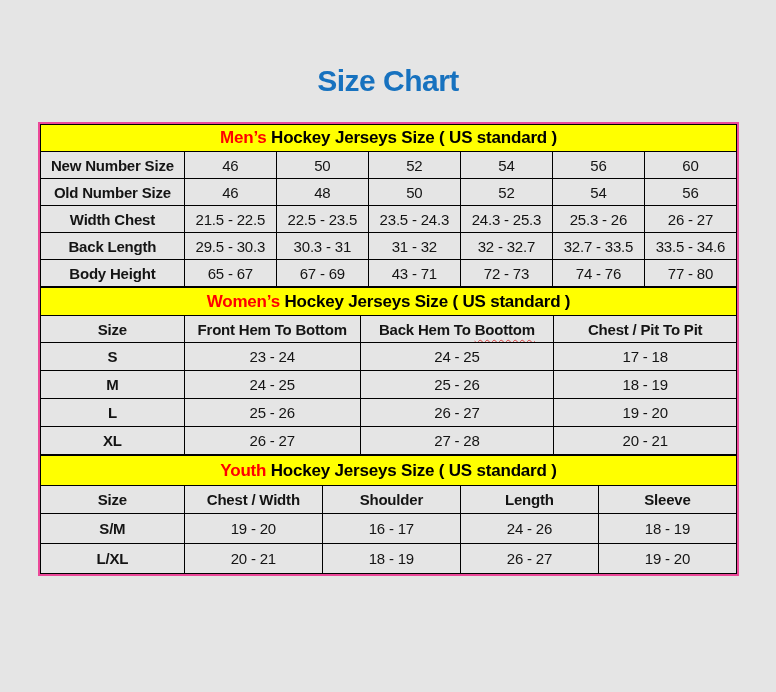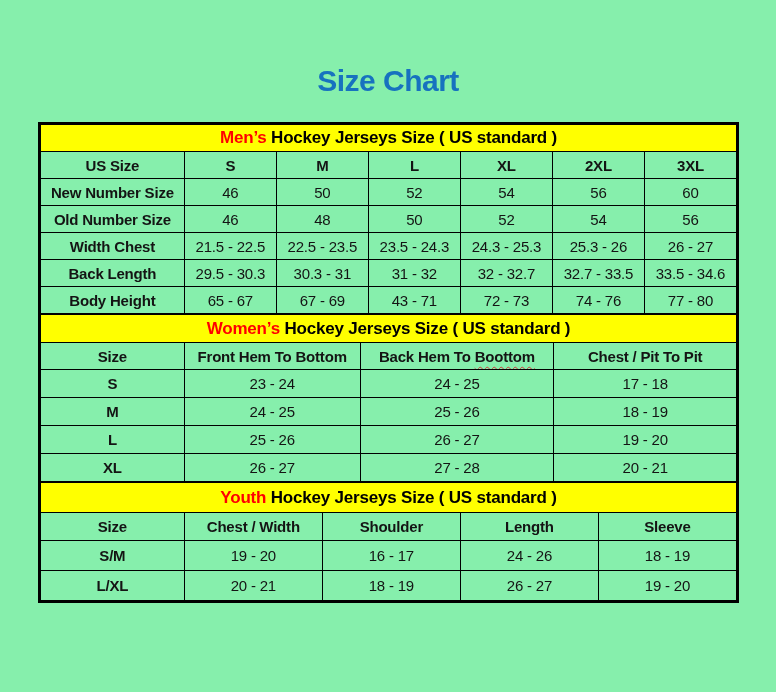--- a/index.html
+++ b/index.html
@@ -1,23 +1,23 @@
 <!DOCTYPE html>
 <html><head>
 <meta charset="utf-8">
 <style>
   html,body{margin:0;padding:0;background:#fff;}
   body{font-family:"Liberation Sans",sans-serif;}
-  .sheet{position:relative;width:776px;height:692px;background:#86efac;overflow:hidden;}
+  .sheet{position:relative;width:776px;height:692px;background:#e5e5e5;overflow:hidden;}
   .title{
     position:absolute;top:64px;left:0;width:100%;
     text-align:center;font-size:30px;font-weight:bold;
     color:#1772bf;letter-spacing:-0.5px;
   }
-  .chart{position:absolute;top:122px;left:38px;width:697px;border:2px solid #000000;}
+  .chart{position:absolute;top:122px;left:38px;width:697px;border:2px solid #ec4899;}
   table.grid{width:100%;border-collapse:collapse;table-layout:fixed;}
   .grid td,.grid th{
     border:1px solid #000;text-align:center;vertical-align:middle;
     padding:0 2px;color:#141414;overflow:hidden;white-space:nowrap;
   }
   .grid th{font-size:15px;font-weight:bold;height:26px;letter-spacing:-0.2px;}
   .grid td{font-size:15px;height:26px;letter-spacing:-0.2px;}
   td.band{background:#ffff00;font-weight:bold;font-size:17px;color:#000;}
   .band .accent{color:#ff0000;}
   .band-mens{height:37px;}
@@ -49,29 +49,20 @@
           <col>
           <col>
           <col>
           <col>
           <col>
           <col>
         </colgroup>
         <tbody>
           <tr>
             <td colspan="7" class="band band-mens"><span class="accent">Men’s</span> Hockey Jerseys Size ( US standard )</td>
-          </tr>
-          <tr>
-            <th>US Size</th>
-            <th>S</th>
-            <th>M</th>
-            <th>L</th>
-            <th>XL</th>
-            <th>2XL</th>
-            <th>3XL</th>
           </tr>
           <tr>
             <td class="rowlabel">New Number Size</td>
             <td>46</td>
             <td>50</td>
             <td>52</td>
             <td>54</td>
             <td>56</td>
             <td>60</td>
           </tr>

